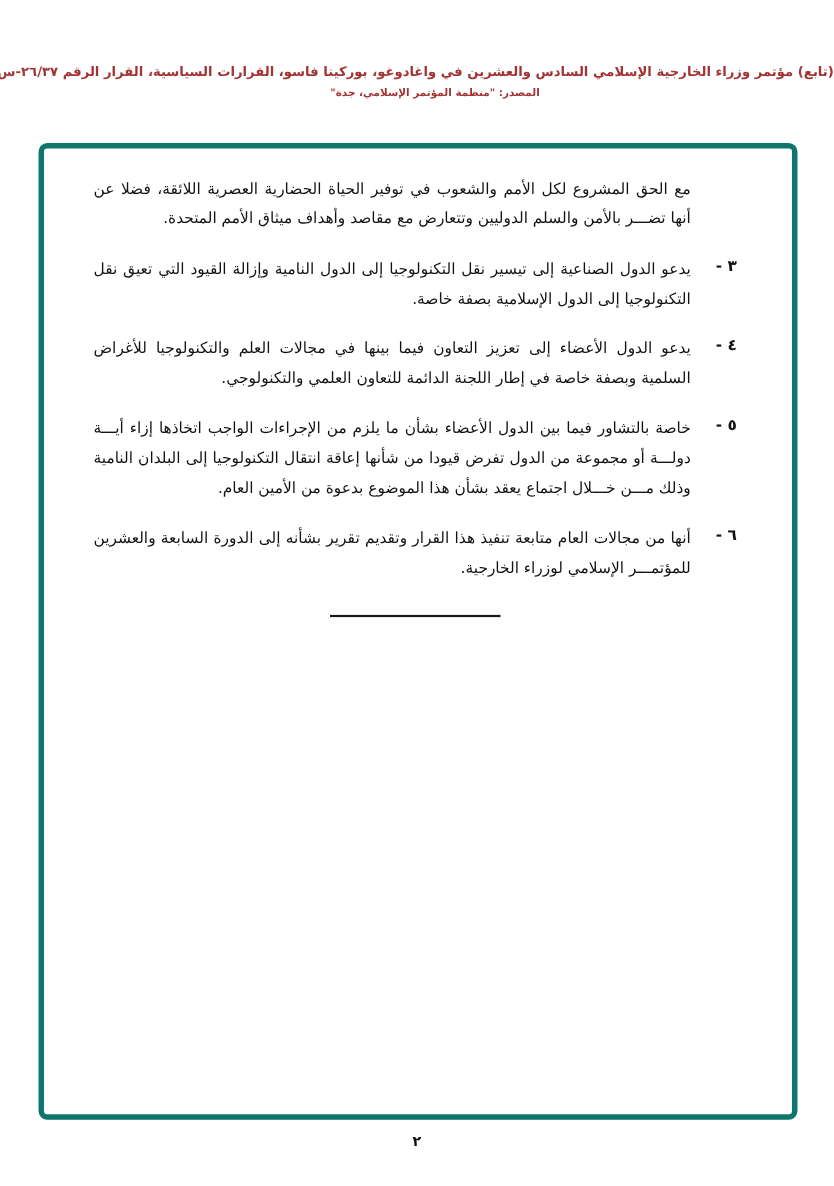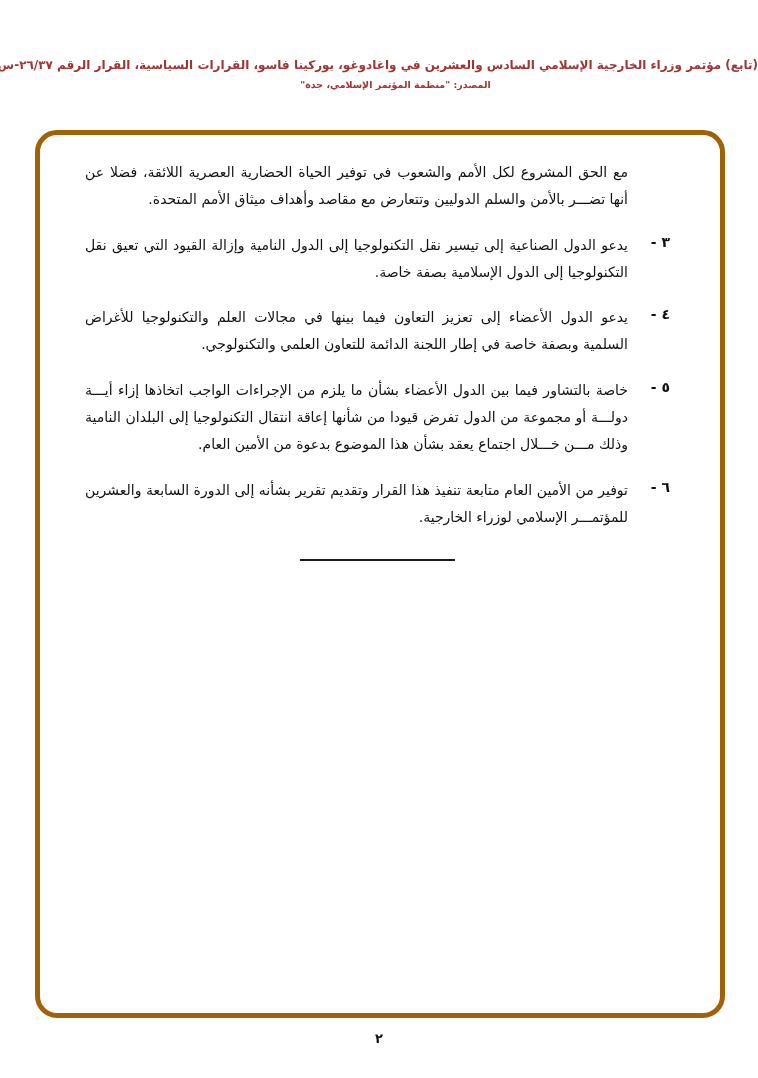--- a/index.html
+++ b/index.html
@@ -39,22 +39,22 @@
     font-weight: bold;
     margin-top: 7px;
   }
   
   .frame {
     position: absolute;
     top: 130px;
     left: 35px;
     width: 690px;
     height: 888px;
-    border: 5px solid #a16207;
-    border-radius: 22px;
+    border: 5px solid #0f766e;
+    border-radius: 8px;
     padding: 24px 50px 20px 45px;
     direction: rtl;
     box-sizing: border-box;
   }
   .intro {
     margin: 0 42px 18px 0;
     font-size: 14px;
     line-height: 1.95;
     text-align: justify;
     color: #121212;
@@ -123,21 +123,21 @@
     <span class="item-text"><span class="lead">يدعو</span><span> الدول الأعضاء إلى تعزيز التعاون فيما بينها في مجالات العلم والتكنولوجيا للأغراض السلمية وبصفة خاصة في إطار اللجنة الدائمة للتعاون العلمي والتكنولوجي.</span></span>
   </div>
 
   <div class="item">
     <span class="item-num">٥ -</span>
     <span class="item-text"><span class="lead">خاصة</span><span> بالتشاور فيما بين الدول الأعضاء بشأن ما يلزم من الإجراءات الواجب اتخاذها إزاء أيـــة دولـــة أو مجموعة من الدول تفرض قيودا من شأنها إعاقة انتقال التكنولوجيا إلى البلدان النامية وذلك مـــن خـــلال اجتماع يعقد بشأن هذا الموضوع بدعوة من الأمين العام.</span></span>
   </div>
 
   <div class="item">
     <span class="item-num">٦ -</span>
-    <span class="item-text"><span class="lead">توفير</span><span> من الأمين العام متابعة تنفيذ هذا القرار وتقديم تقرير بشأنه إلى الدورة السابعة والعشرين للمؤتمـــر الإسلامي لوزراء الخارجية.</span></span>
+    <span class="item-text"><span class="lead">أنها</span><span> من مجالات العام متابعة تنفيذ هذا القرار وتقديم تقرير بشأنه إلى الدورة السابعة والعشرين للمؤتمـــر الإسلامي لوزراء الخارجية.</span></span>
   </div>
 </div>
 
     <div class="separator"></div>
   </div>
 
   <div class="page-number">٢</div>
 
 </div>
 

